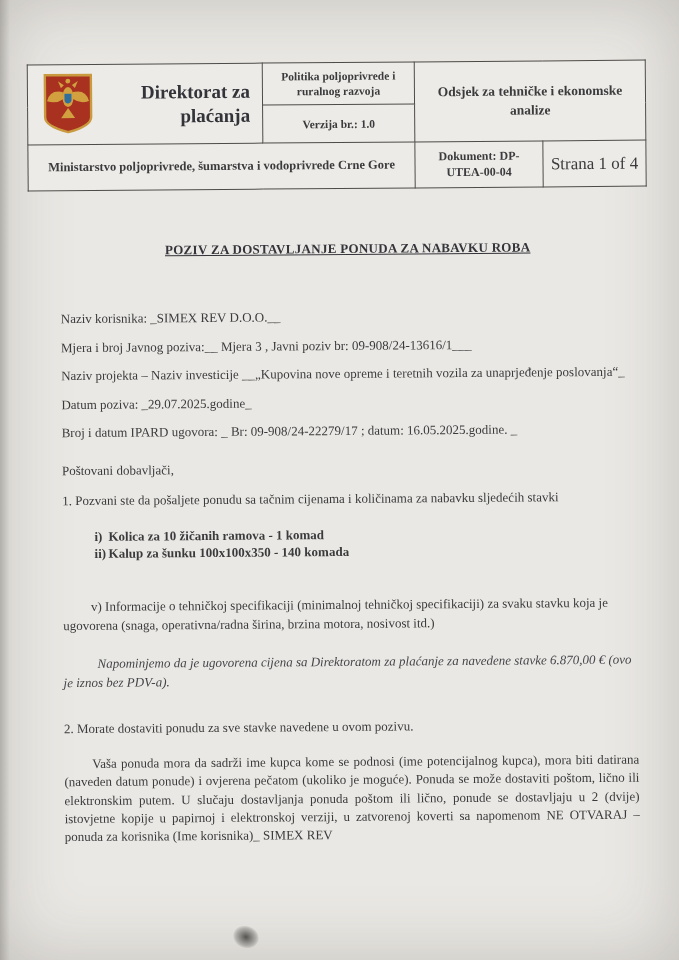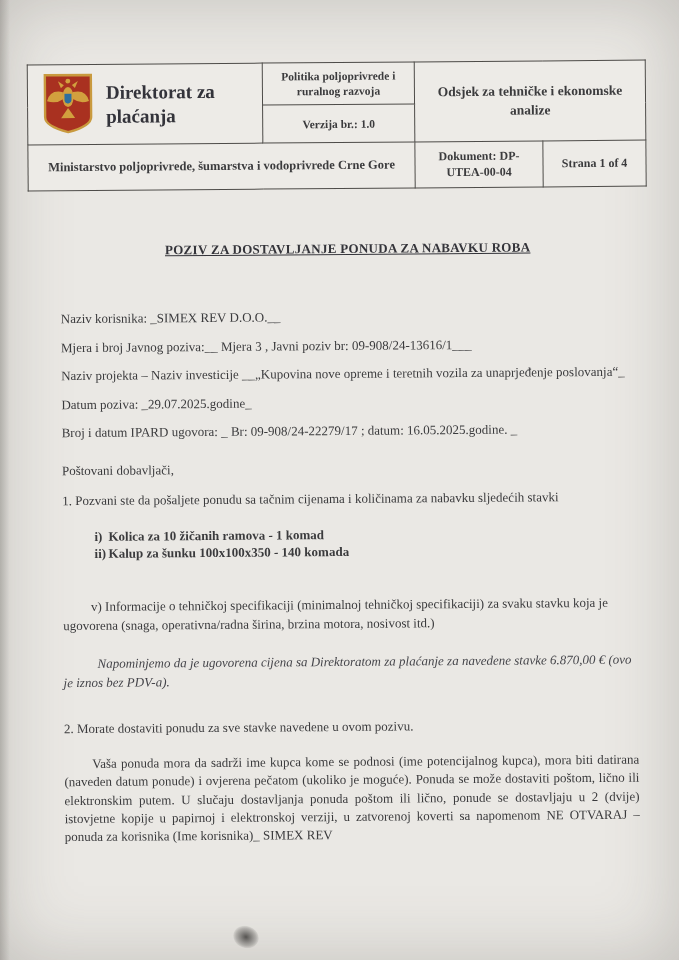--- a/index.html
+++ b/index.html
@@ -27,34 +27,34 @@
     vertical-align:middle; text-align:center;
     padding:3px 6px;
   }
   .col1{width:235px;} .col2{width:152px;} .col3{width:128px;} .col4{width:103px;}
 
   td.c-org { padding:6px 4px; }
   .org-wrap { display:flex; align-items:center; gap:10px; padding-left:6px; }
   .logo-box { flex:0 0 56px; }
   .org-title {
     font-weight:bold; font-size:19px; line-height:1.25;
-    text-align:left; color:#33333a; flex:1 1 auto; padding-right:6px;
+    text-align:right; color:#33333a; flex:1 1 auto; padding-right:6px;
   }
   td.c-policy { height:42px; font-weight:bold; font-size:11.5px; line-height:1.25; }
   td.c-version { height:38px; font-weight:bold; font-size:11.5px; }
   td.c-dept {
     background:#d7d5d1; font-weight:bold; font-size:13.5px; line-height:1.35;
     padding:6px 18px;
   }
   td.c-ministry {
     height:46px; background:#e2e0dc;
     font-weight:bold; font-size:12.5px; line-height:1.3; padding:4px 20px;
   }
   td.c-doc { font-weight:bold; font-size:12px; line-height:1.3; }
-  td.c-page { font-weight:bold; font-size:12px; }
+  td.c-page { font-weight:normal; font-size:17px; }
 
   
   .doc-text { position:absolute; top:240px; left:62px; right:42px; font-size:13px; line-height:1.42; }
 
   .doc-title {
     text-align:center; font-weight:bold; font-size:13px; letter-spacing:.3px;
     text-decoration:underline; color:#34343a;
     margin-bottom:50px;
   }
   .field-line { margin-bottom:10px; }

